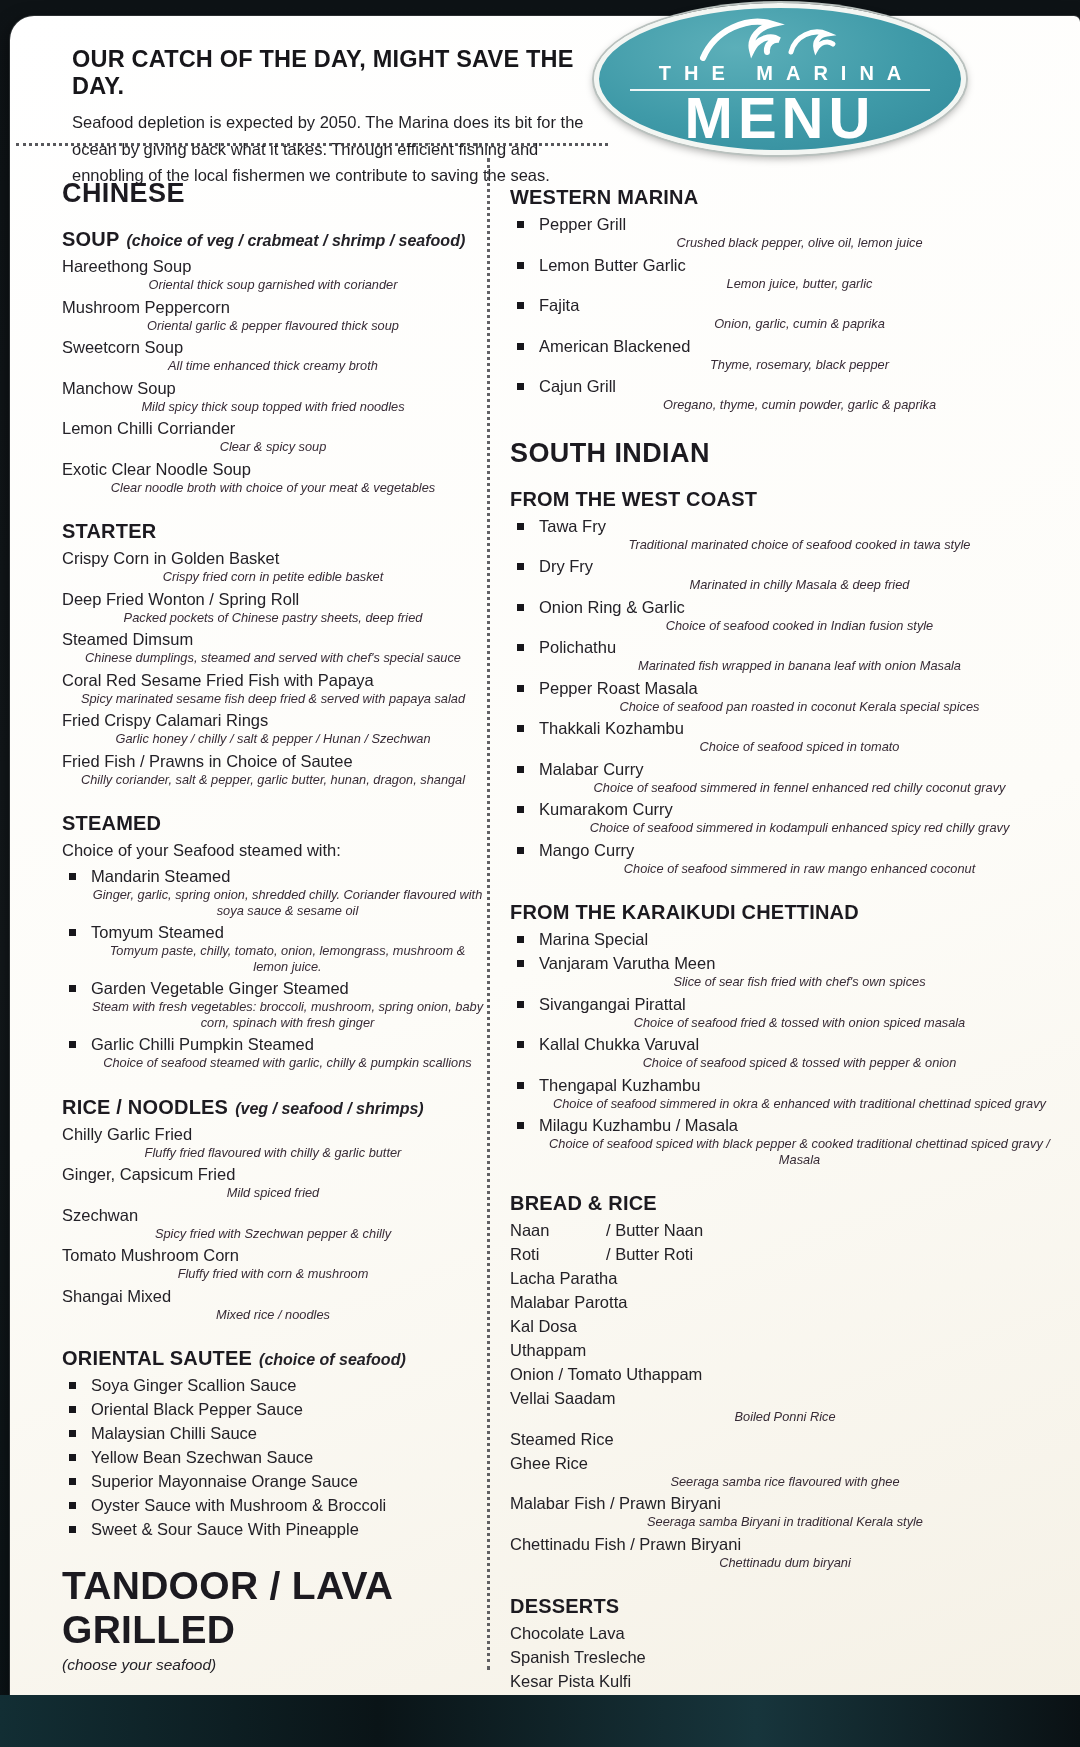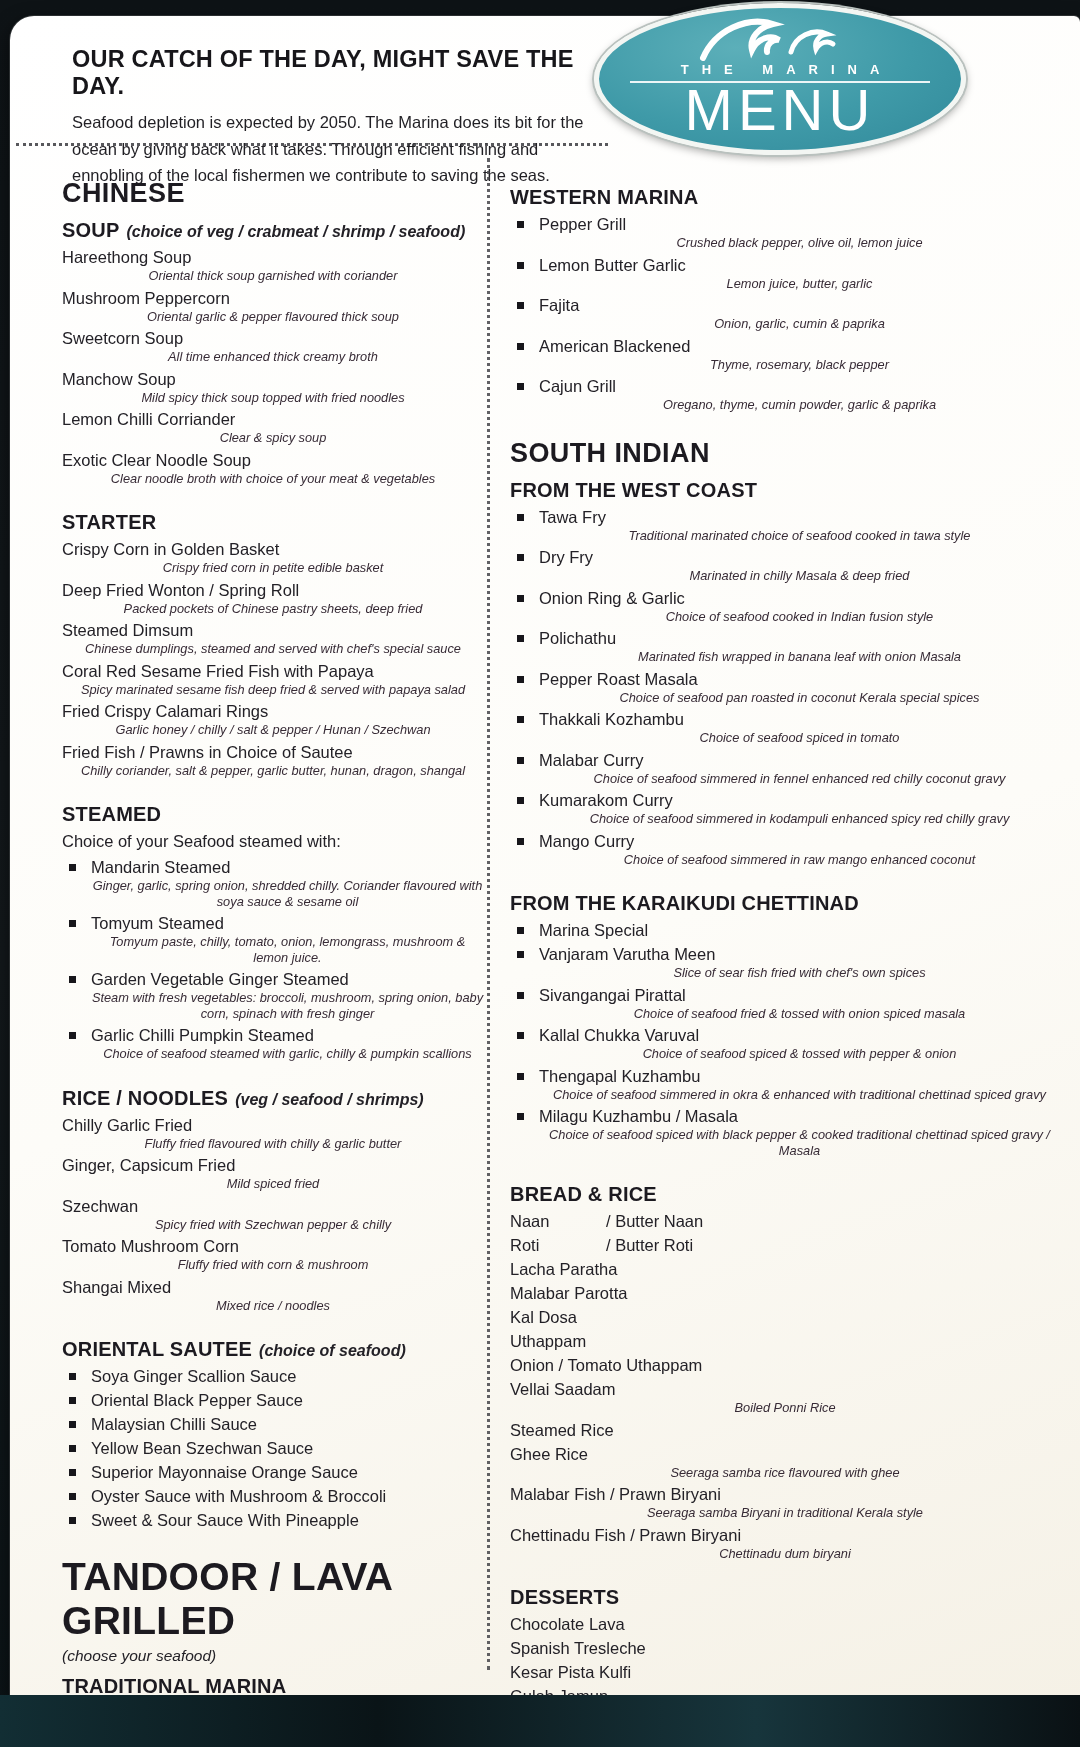--- a/index.html
+++ b/index.html
@@ -28,32 +28,32 @@
   .logo{
     position:absolute;left:594px;top:3px;width:372px;height:152px;
     border-radius:50%;
     background:radial-gradient(ellipse at 38% 28%, #5cafb9 0%, #3f9aa8 55%, #31899a 100%);
     border:5px solid #f3f6f3;
     box-shadow:0 0 0 2px #b9c1be, 0 3px 8px rgba(0,0,0,.35);
     display:flex;flex-direction:column;align-items:center;justify-content:flex-start;
     padding-top:4px;box-sizing:border-box;z-index:5;
   }
   .wave{width:170px;height:52px;margin-bottom:-2px;}
-  .brand{font-size:13px;font-weight:700;color:#ffffff;letter-spacing:13px;text-indent:13px;white-space:nowrap;}
+  .brand{font-size:20px;font-weight:700;color:#ffffff;letter-spacing:13px;text-indent:13px;white-space:nowrap;}
   .logo-rule{width:300px;height:2px;background:rgba(255,255,255,.9);margin:4px auto 0;}
-  .menu-word{font-size:58px;font-weight:400;color:#ffffff;letter-spacing:5px;line-height:1;margin-top:-2px;}
+  .menu-word{font-size:58px;font-weight:700;color:#ffffff;letter-spacing:5px;line-height:1;margin-top:-2px;}
   
   .col{position:absolute;top:150px;}
   .col.left{left:52px;width:422px;}
   .col.right{left:500px;top:158px;width:550px;}
   .dotted-v{position:absolute;left:477px;top:142px;height:1512px;border-left:3px dotted #3b3b40;opacity:.8;}
   
   .menu-section{margin-top:25px;}
   .menu-section:first-child{margin-top:12px;}
-  .menu-section.tight{margin-top:10px;}
+  .menu-section.tight{margin-top:19px;}
   .sec-heading{color:#1c1a20;margin-bottom:6px;}
   .menu-section.md .h-text{font-size:20px;font-weight:700;letter-spacing:.2px;}
   .menu-section.lg .h-text{font-size:27px;font-weight:700;letter-spacing:.4px;}
   .menu-section.lg.thin .h-text{font-weight:600;}
   .menu-section.xl .h-text{font-size:39px;font-weight:700;letter-spacing:.3px;}
   .h-note{font-style:italic;font-weight:600;font-size:16px;margin-left:7px;color:#232127;}
   .sec-intro{font-size:16.5px;color:#232127;margin:1px 0 7px;}
   .sec-intro.it{font-style:italic;font-size:15.5px;margin-top:-2px;}
   .item{margin-bottom:5px;}
   .item-name{font-size:16.5px;line-height:19px;color:#232127;}

